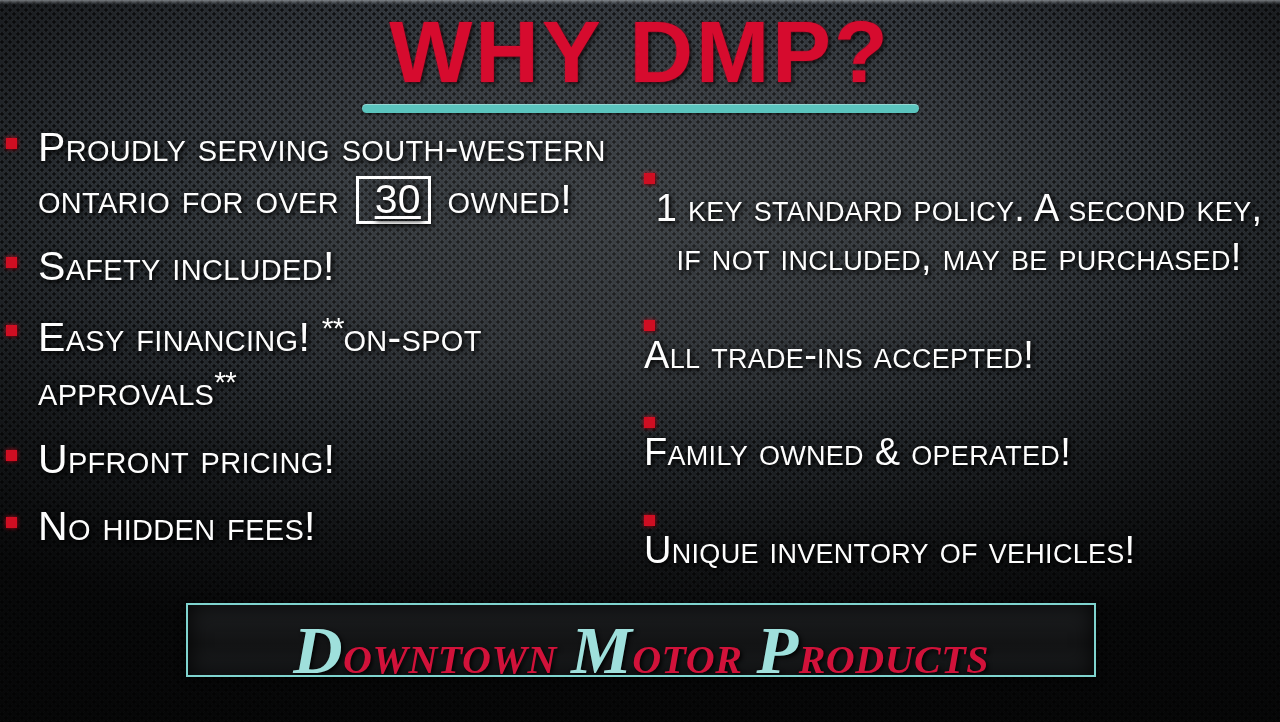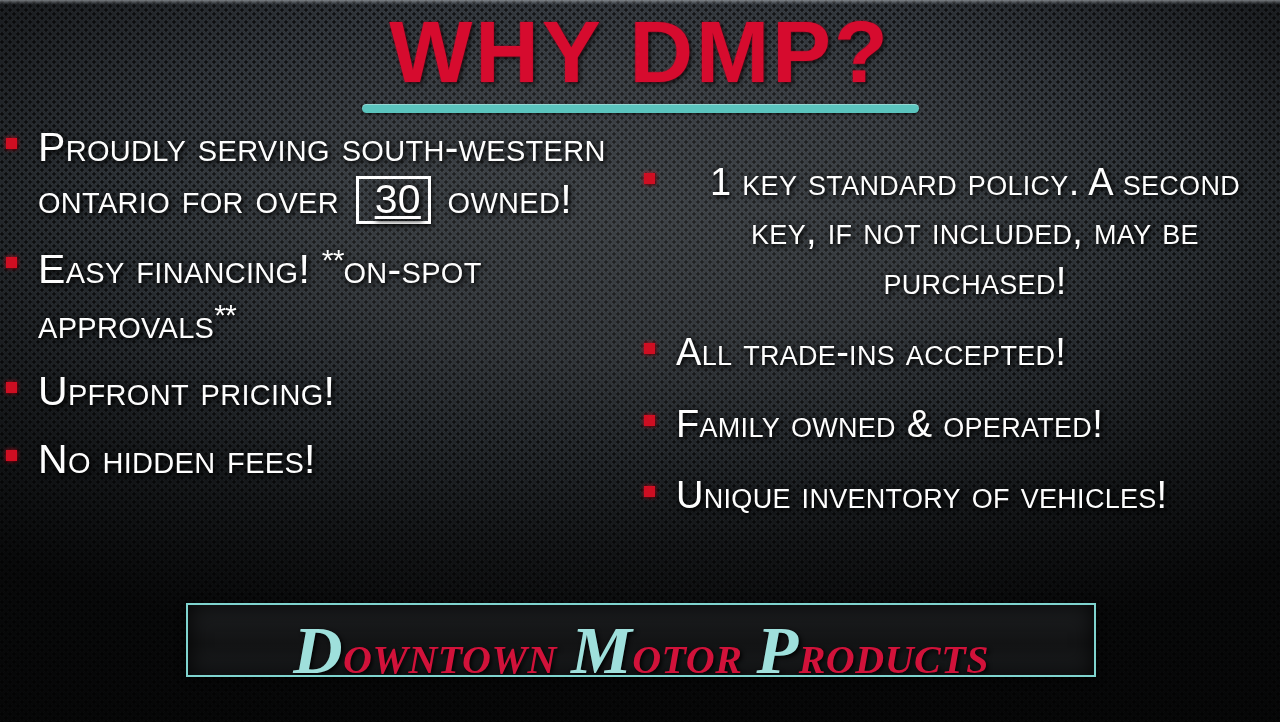--- a/index.html
+++ b/index.html
@@ -91,21 +91,21 @@
     top: 158px;
     left: 644px;
     width: 630px;
   }
 
   .bullet-row {
     display: flex;
     align-items: flex-start;
   }
   #left-column .bullet-row  { margin-bottom: 16px; }
-  #right-column .bullet-row { margin-bottom: 22px; }
+  #right-column .bullet-row { margin-bottom: 22px; flex-direction: column; }
 
   .bullet-marker {
     flex: 0 0 auto;
     width: 11px;
     height: 11px;
     background: #cf0e22;
     box-shadow: 0 0 4px rgba(207,14,34,0.85), 1px 1px 2px rgba(0,0,0,0.8);
     margin-right: 21px;
   }
   #left-column .bullet-marker  { margin-top: 16px; }
@@ -198,20 +198,24 @@
     <div id="title-rule"></div>
   </div>
 
   <div id="left-column" class="column">
 
     <div class="bullet-row">
       <span class="bullet-marker"></span>
       <span class="bullet-text"><span>Proudly serving south-western ontario for over </span><span class="boxed-number">30</span><span> owned!</span></span>
     </div>
 
+    <div class="bullet-row">
+      <span class="bullet-marker"></span>
+      <span class="bullet-text">Safety included!</span>
+    </div>
 
     <div class="bullet-row">
       <span class="bullet-marker"></span>
       <span class="bullet-text"><span>Easy financing! </span><span class="asterisks">**</span><span>on-spot approvals</span><span class="asterisks">**</span></span>
     </div>
 
     <div class="bullet-row">
       <span class="bullet-marker"></span>
       <span class="bullet-text">Upfront pricing!</span>
     </div>

